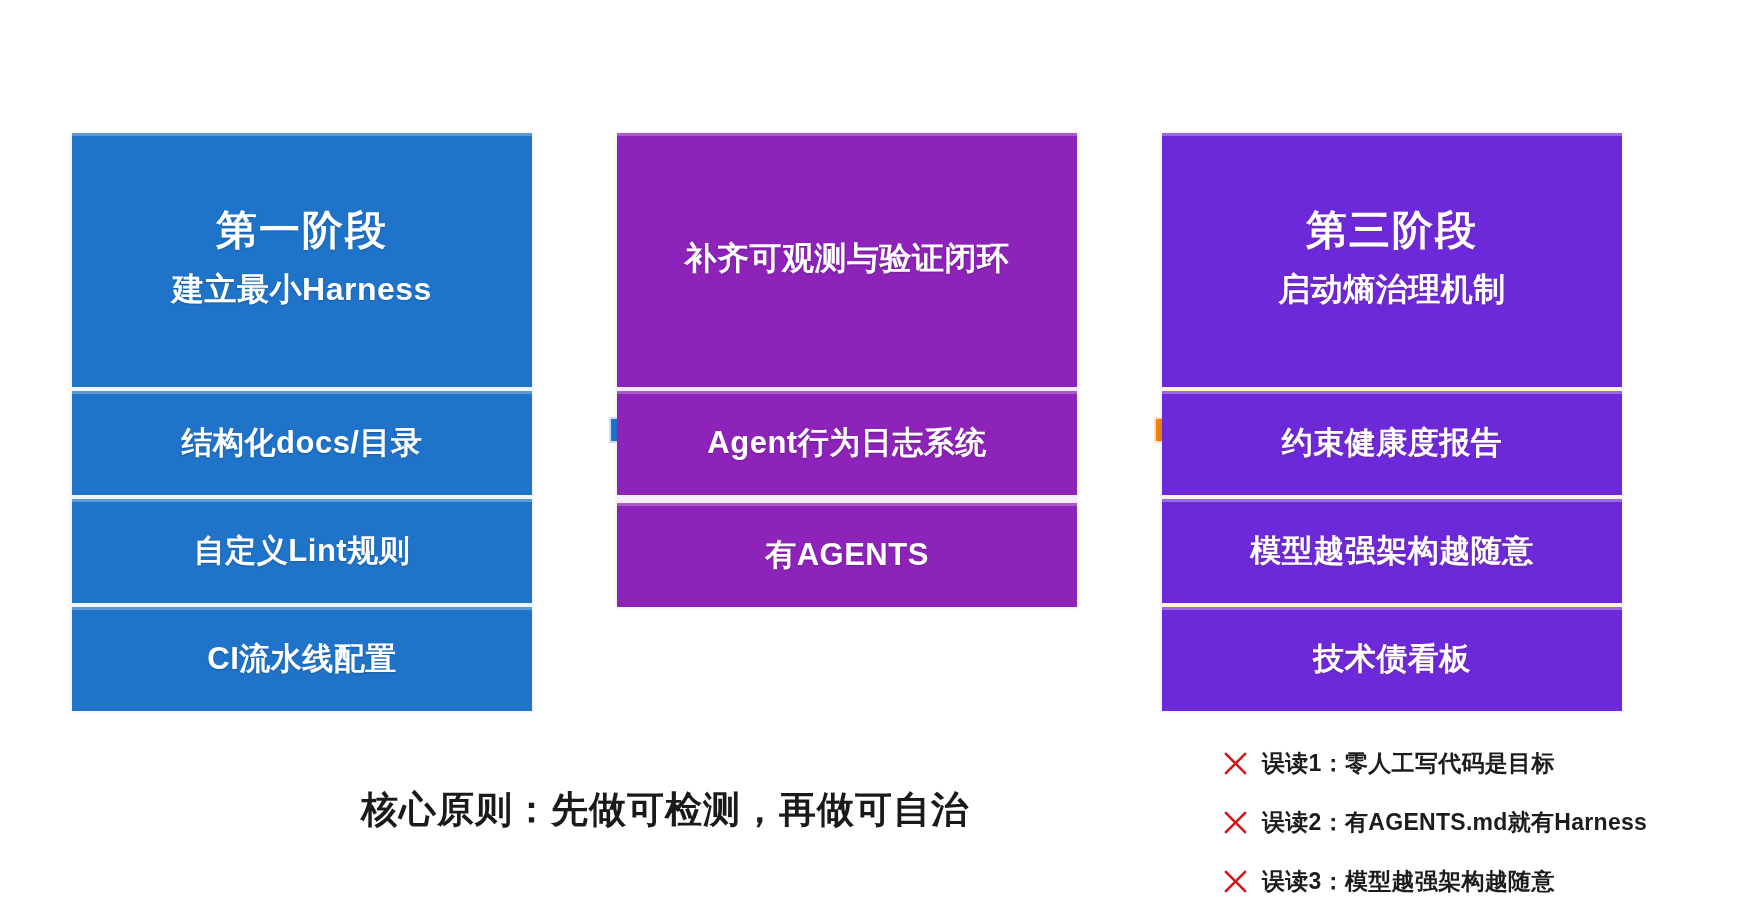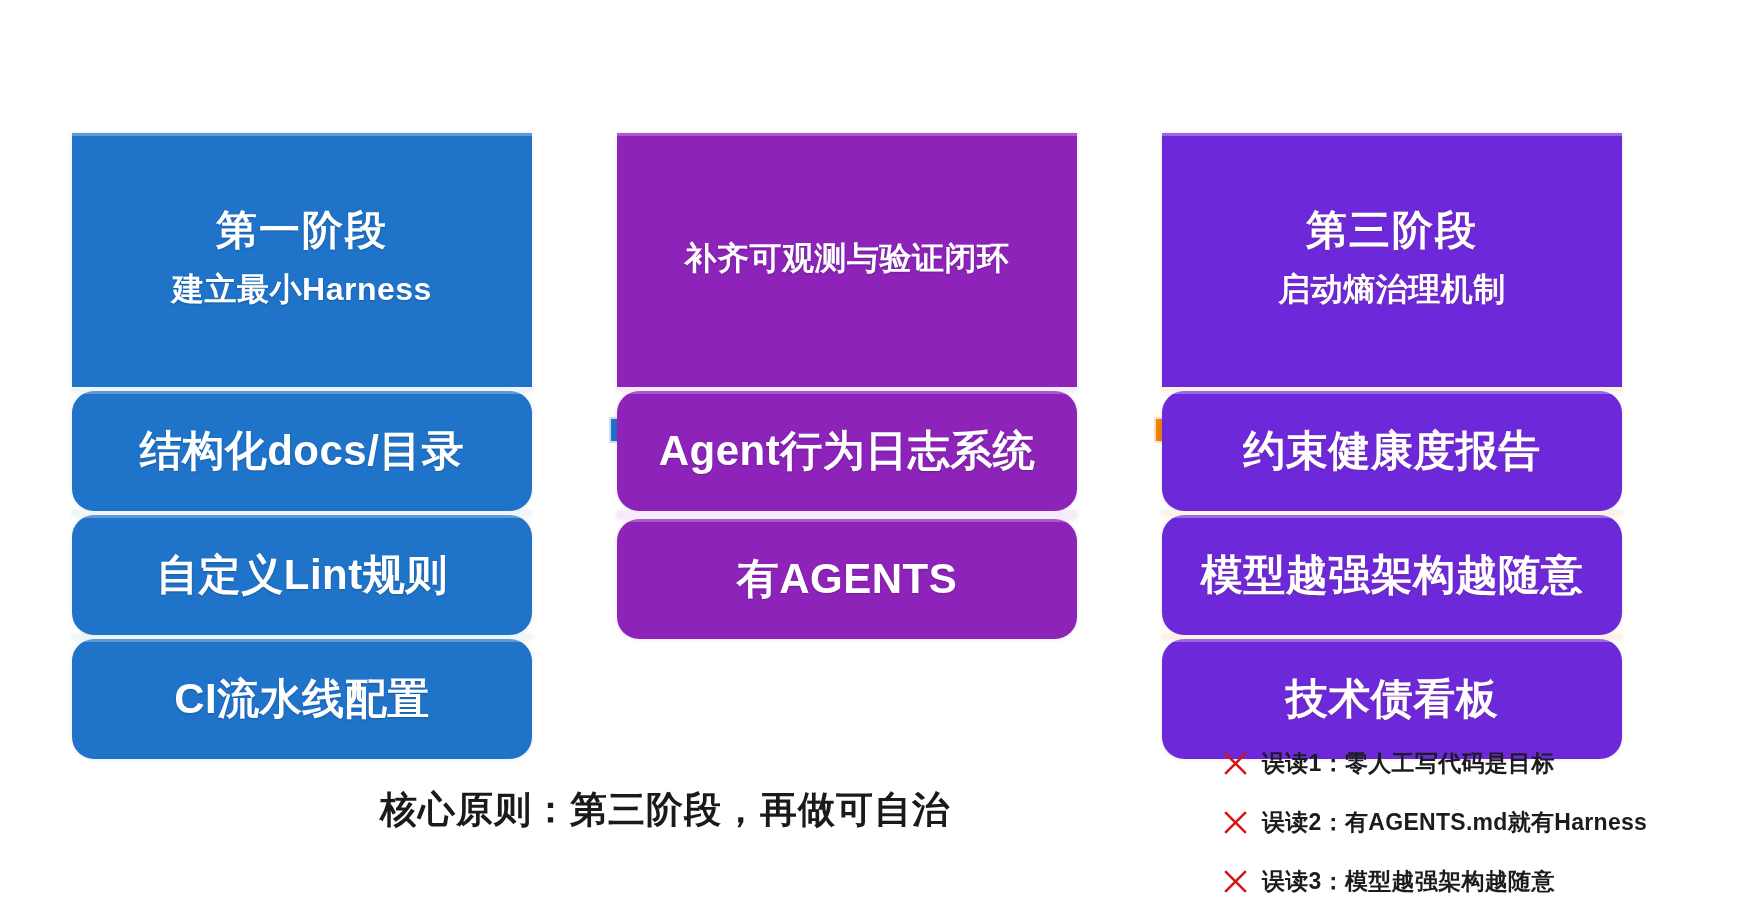--- a/index.html
+++ b/index.html
@@ -46,25 +46,24 @@
     line-height:1.15;
     margin-bottom:16px;
   }
   .head .t2{
     font-size:32px;
     font-weight:600;
     letter-spacing:0.5px;
     line-height:1.2;
   }
   .row{
-    height:120px;
-    font-size:42px;
+    height:104px;
+    font-size:31px;
     font-weight:600;
     letter-spacing:0.5px;
-    border-radius:22px;
   }
 
   
   .sep{height:4px;width:100%;}
 
   
   .c1 .cell{background:#1f73c9;}
   .c1 .sep{background:#eef6fd;}
   .c1 .cell::after{
     content:"";position:absolute;left:0;right:0;top:0;height:3px;
@@ -186,21 +185,21 @@
       <div class="t2">启动熵治理机制</div>
     </div>
     <div class="sep"></div>
     <div class="cell row">约束健康度报告</div>
     <div class="sep"></div>
     <div class="cell row">模型越强架构越随意</div>
     <div class="sep"></div>
     <div class="cell row">技术债看板</div>
   </div>
 
-  <div class="principle">核心原则：第三阶段，再做可自治</div>
+  <div class="principle">核心原则：先做可检测，再做可自治</div>
 
   <div class="myths">
 
     <div class="myth">
       <svg class="xmark" viewBox="0 0 24 24" xmlns="http://www.w3.org/2000/svg">
         <path d="M3.6 2 L12 10.4 L20.4 2 L22 3.6 L13.6 12 L22 20.4 L20.4 22 L12 13.6 L3.6 22 L2 20.4 L10.4 12 L2 3.6 Z" fill="#d41414"></path>
       </svg>
       <span class="myth-text">误读1：零人工写代码是目标</span>
     </div>
 

